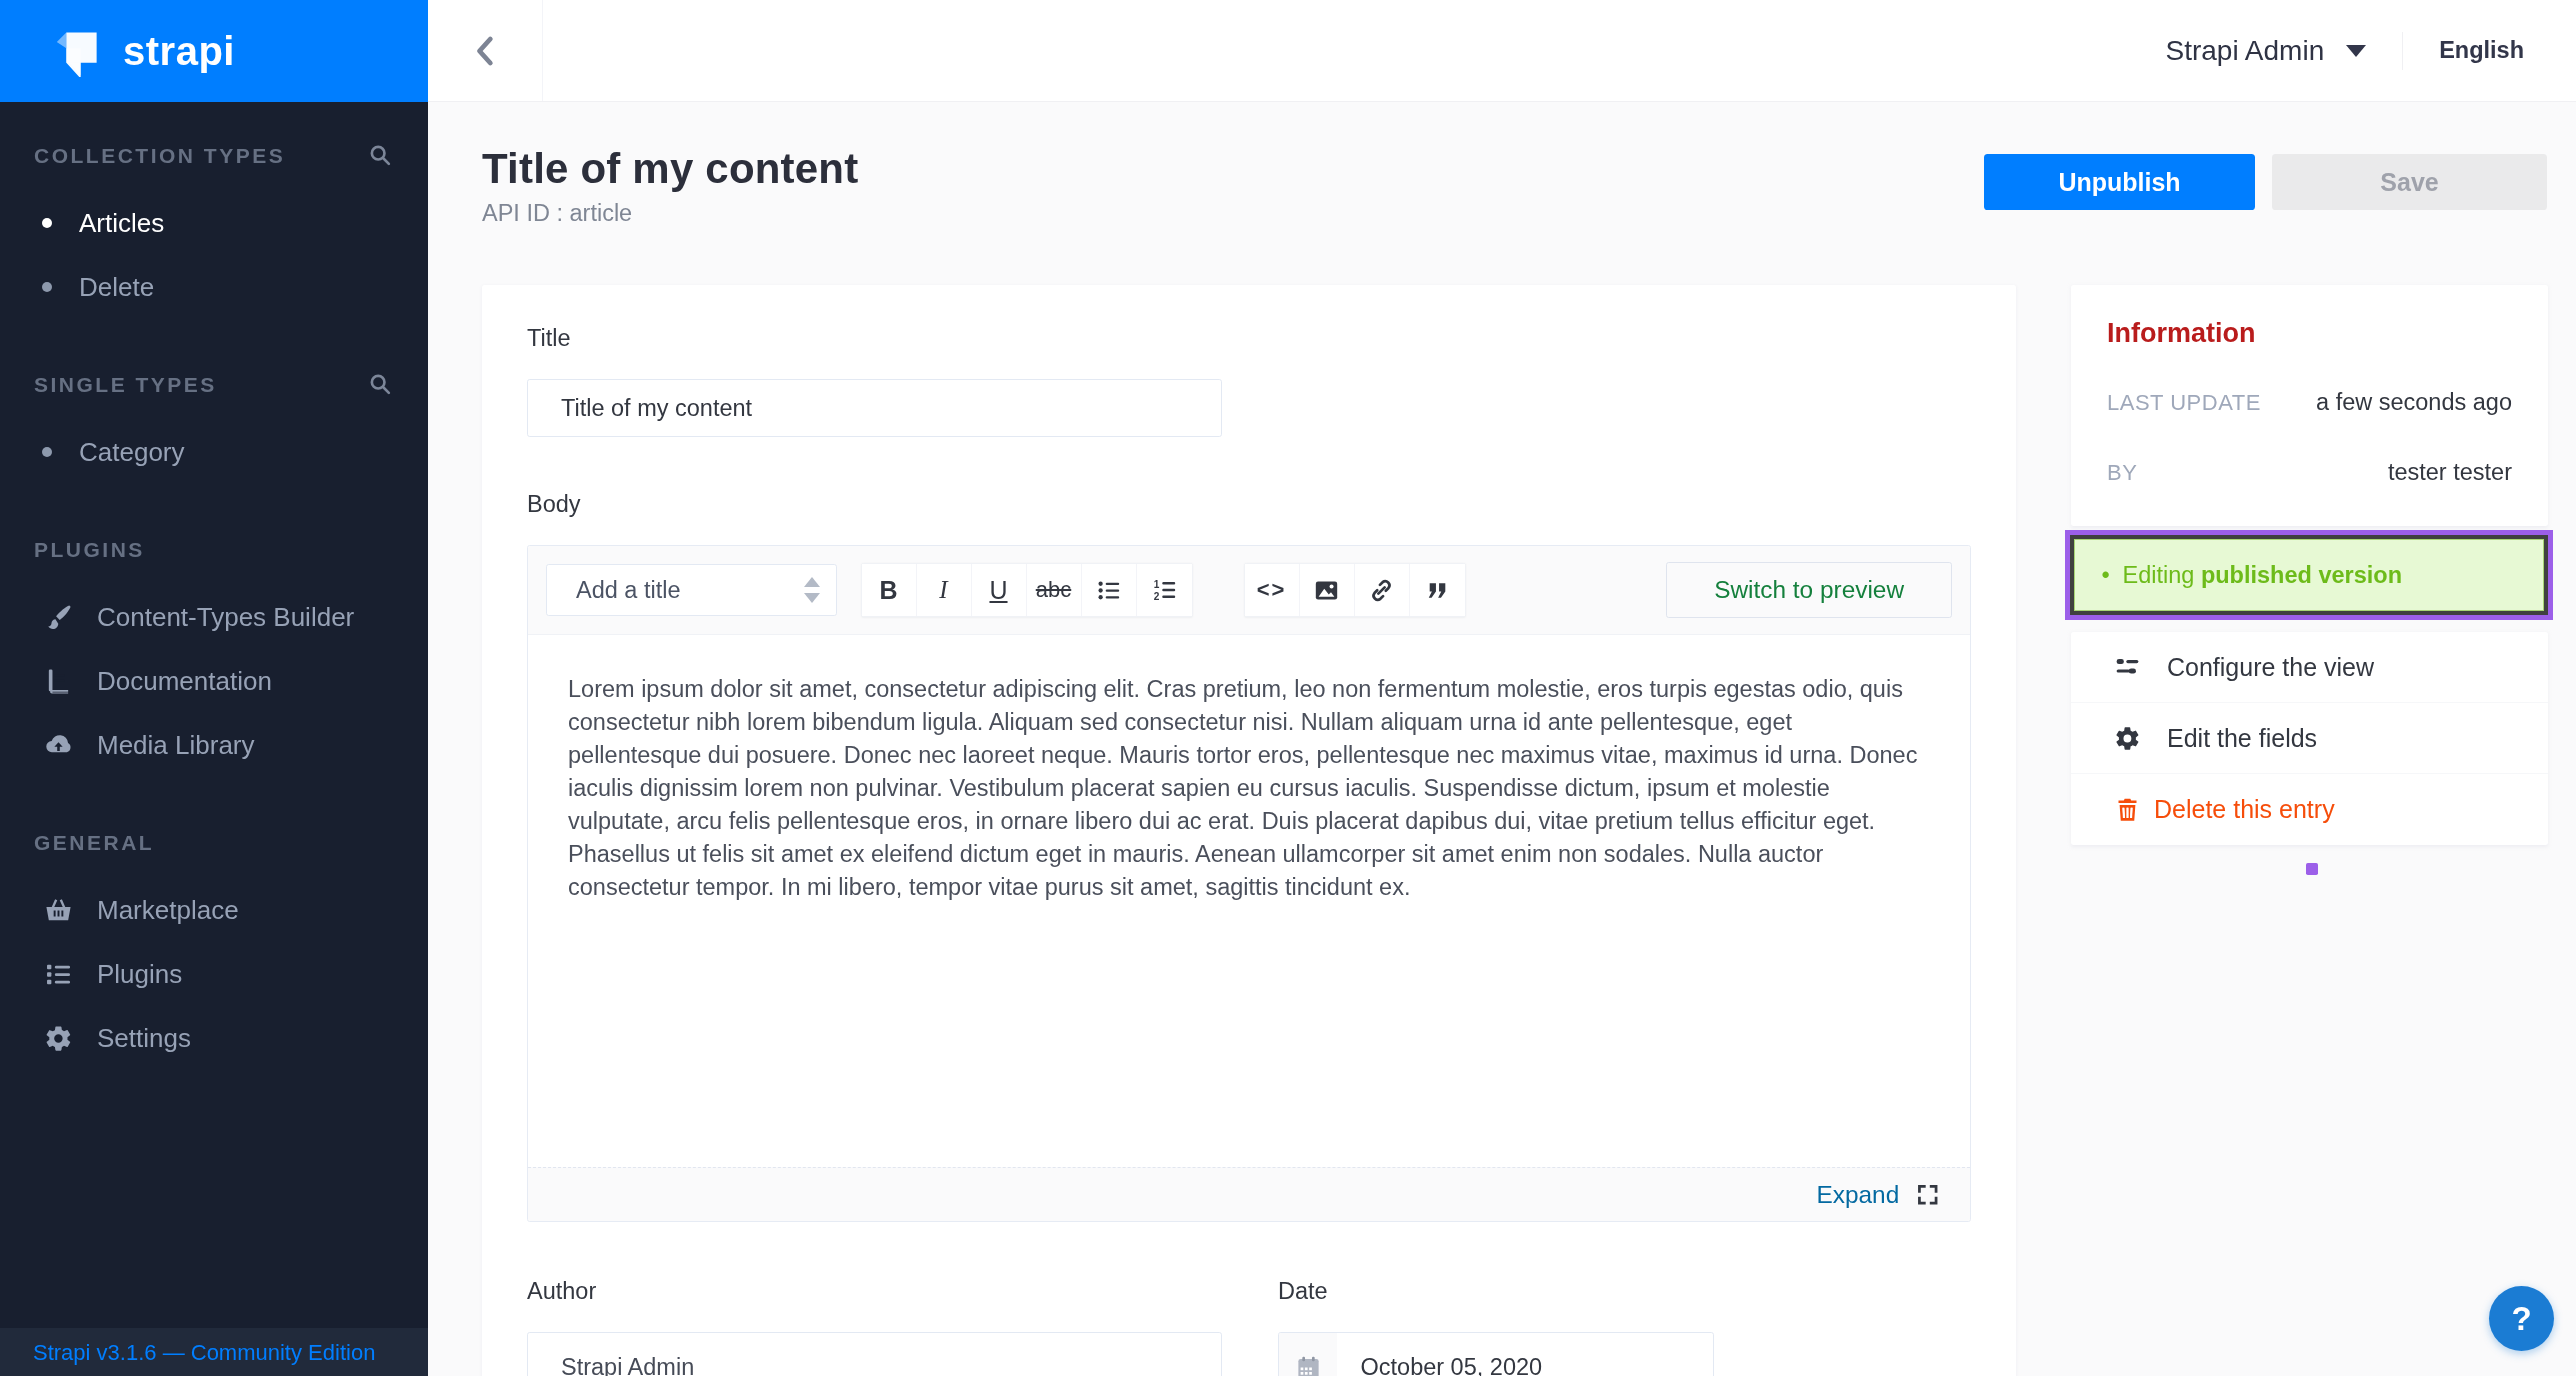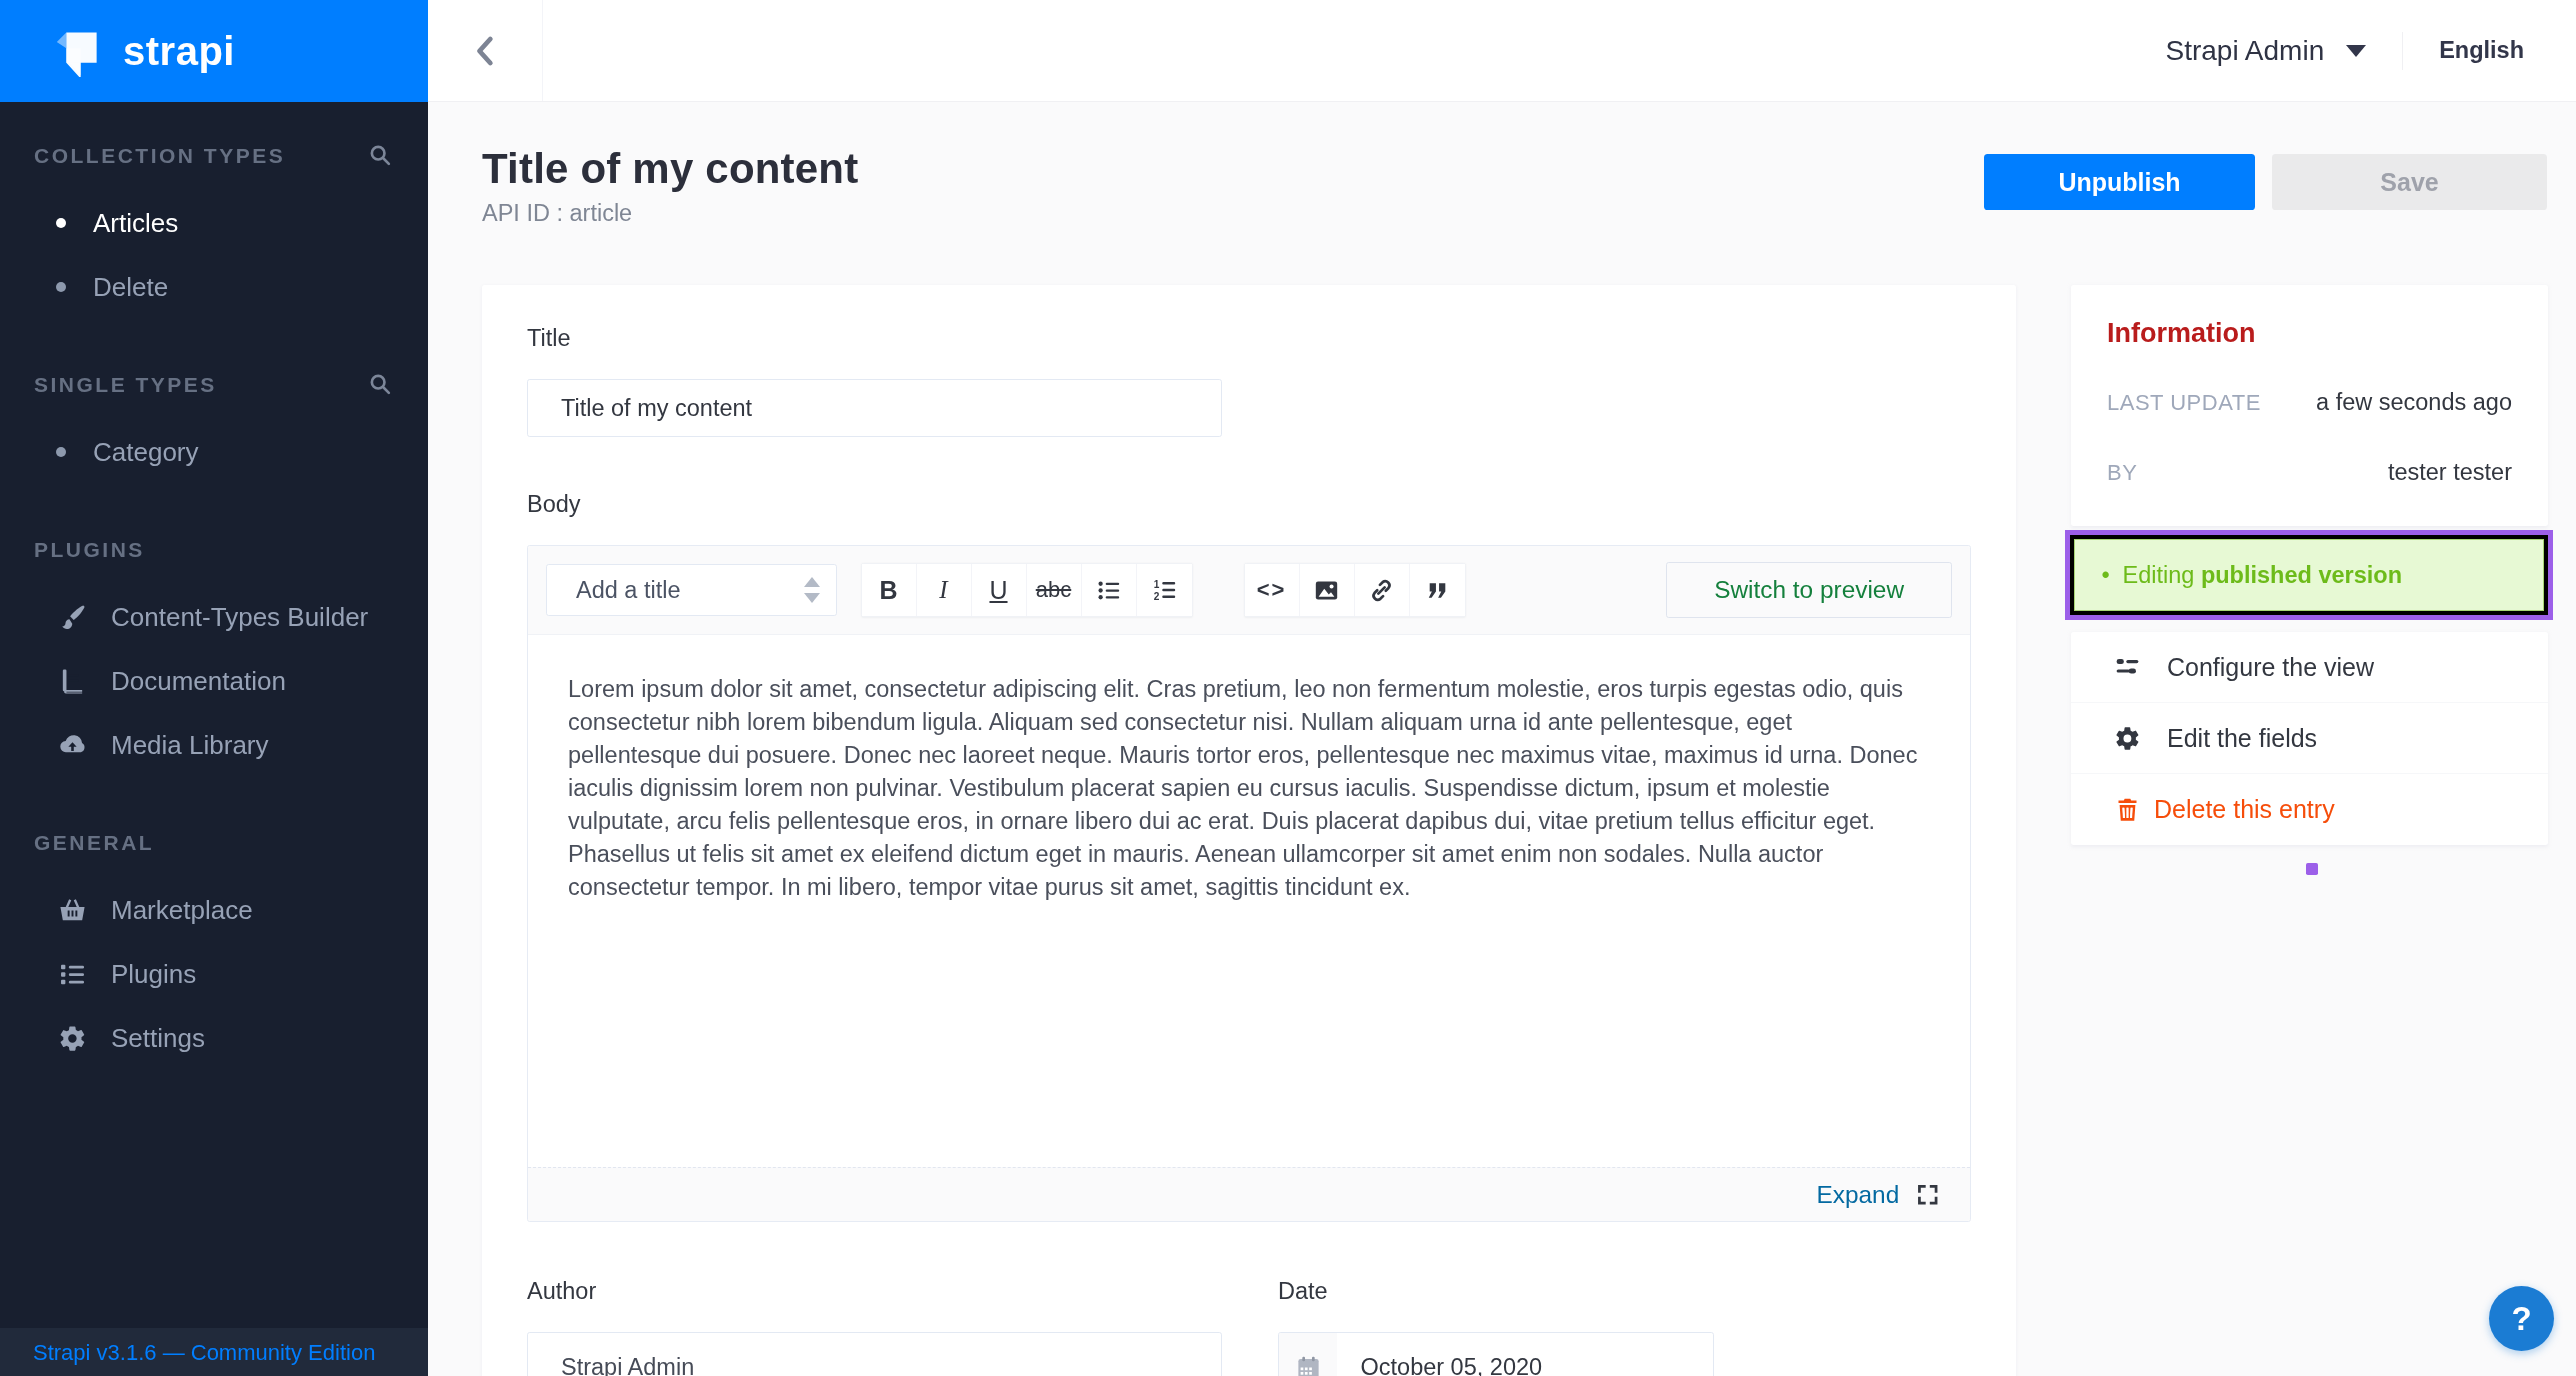--- a/index.html
+++ b/index.html
@@ -12,21 +12,21 @@
   .logo-block { height:102px; background:#007eff; display:flex; align-items:center; padding-left:52px; }
   .logo-mark { width:51px; height:51px; margin-right:20px; }
   .logo-text { color:#ffffff; font-size:40px; font-weight:700; letter-spacing:0.5px; }
   .nav { padding-top:40px; }
   .nav-section { margin-top:0; }
   .nav-section + .nav-section { margin-top:52px; }
   .section-head { display:flex; align-items:center; justify-content:space-between; padding:0 36px 0 34px; height:27px; }
   .section-title { color:#667083; font-size:21px; font-weight:700; letter-spacing:2.5px; }
   .section-search { color:#7c8699; width:24.4px; height:24.4px; cursor:pointer; }
   .nav-items { list-style:none; margin-top:22px; }
-  .nav-item { height:64px; display:flex; align-items:center; padding-left:56px; color:#97a2b6; font-size:26px; cursor:pointer; }
+  .nav-item { height:64px; display:flex; align-items:center; padding-left:42px; color:#97a2b6; font-size:26px; cursor:pointer; }
   .nav-item .bullet { width:10px; height:10px; border-radius:50%; background:#8d99ad; margin-right:27px; flex:none; }
   .nav-item.active { color:#ffffff; font-weight:500; }
   .nav-item.active .bullet { background:#ffffff; }
   .nav-item.icon-row { }
   .nav-item .nav-ico { width:33px; height:33px; margin-right:22px; flex:none; display:flex; align-items:center; justify-content:center; }
   .sidebar-footer { position:absolute; left:0; bottom:0; width:428px; height:49px; background:#212a3b; display:flex; align-items:center; padding-left:33px; }
   .version-link { color:#007eff; font-size:22px; text-decoration:none; cursor:pointer; }
 
   
   .topbar { position:absolute; left:428px; top:0; width:2148px; height:102px; background:#ffffff; border-bottom:0.9px solid #f0f0f3; display:flex; align-items:center; z-index:4; }
@@ -83,21 +83,21 @@
 
   
   .info-card { position:absolute; left:2071px; top:285px; width:477px; height:241px; background:#ffffff; border-radius:2.7px; box-shadow:0 1.8px 3.6px rgba(227,227,236,0.5); padding:33px 36px; }
   .info-title { font-size:27px; font-weight:600; color:#b91c1c; }
   .info-row { display:flex; justify-content:space-between; align-items:baseline; }
   .info-row-1 { margin-top:40px; }
   .info-row-2 { margin-top:43px; }
   .info-label { font-size:22px; color:#9fa8ba; letter-spacing:0.5px; }
   .info-value { font-size:23.5px; color:#333740; }
 
-  .status-wrap { position:absolute; left:2065px; top:530px; width:488px; height:90px; border:5.4px solid #9c5fe9; padding:3.6px; background:#000000; }
+  .status-wrap { position:absolute; left:2065px; top:530px; width:488px; height:90px; border:5.4px solid #9c5fe9; padding:3.6px; background:#404040; }
   .status-inner { width:100%; height:100%; background:#e7f9d4; border:0.9px solid #a8d575; display:flex; align-items:center; padding-left:27px; }
   .status-text { font-size:23.5px; color:#6dbb1a; }
   .status-text b { font-weight:700; }
   .status-bullet { margin-right:12.7px; }
 
   .actions-card { position:absolute; left:2071px; top:632px; width:477px; background:#ffffff; border-radius:2.7px; box-shadow:0 1.8px 3.6px rgba(227,227,236,0.5); overflow:hidden; }
   .action-row { height:71px; display:flex; align-items:center; padding-left:42px; gap:25px; font-size:25px; color:#333740; cursor:pointer; border-bottom:0.9px solid #f6f7f9; }
   .action-row:last-child { border-bottom:none;gap:12px; }
   .action-row.danger { color:#f64d0a; }
   .action-ico { width:29px; height:29px; display:flex; align-items:center; justify-content:center; flex:none; }

